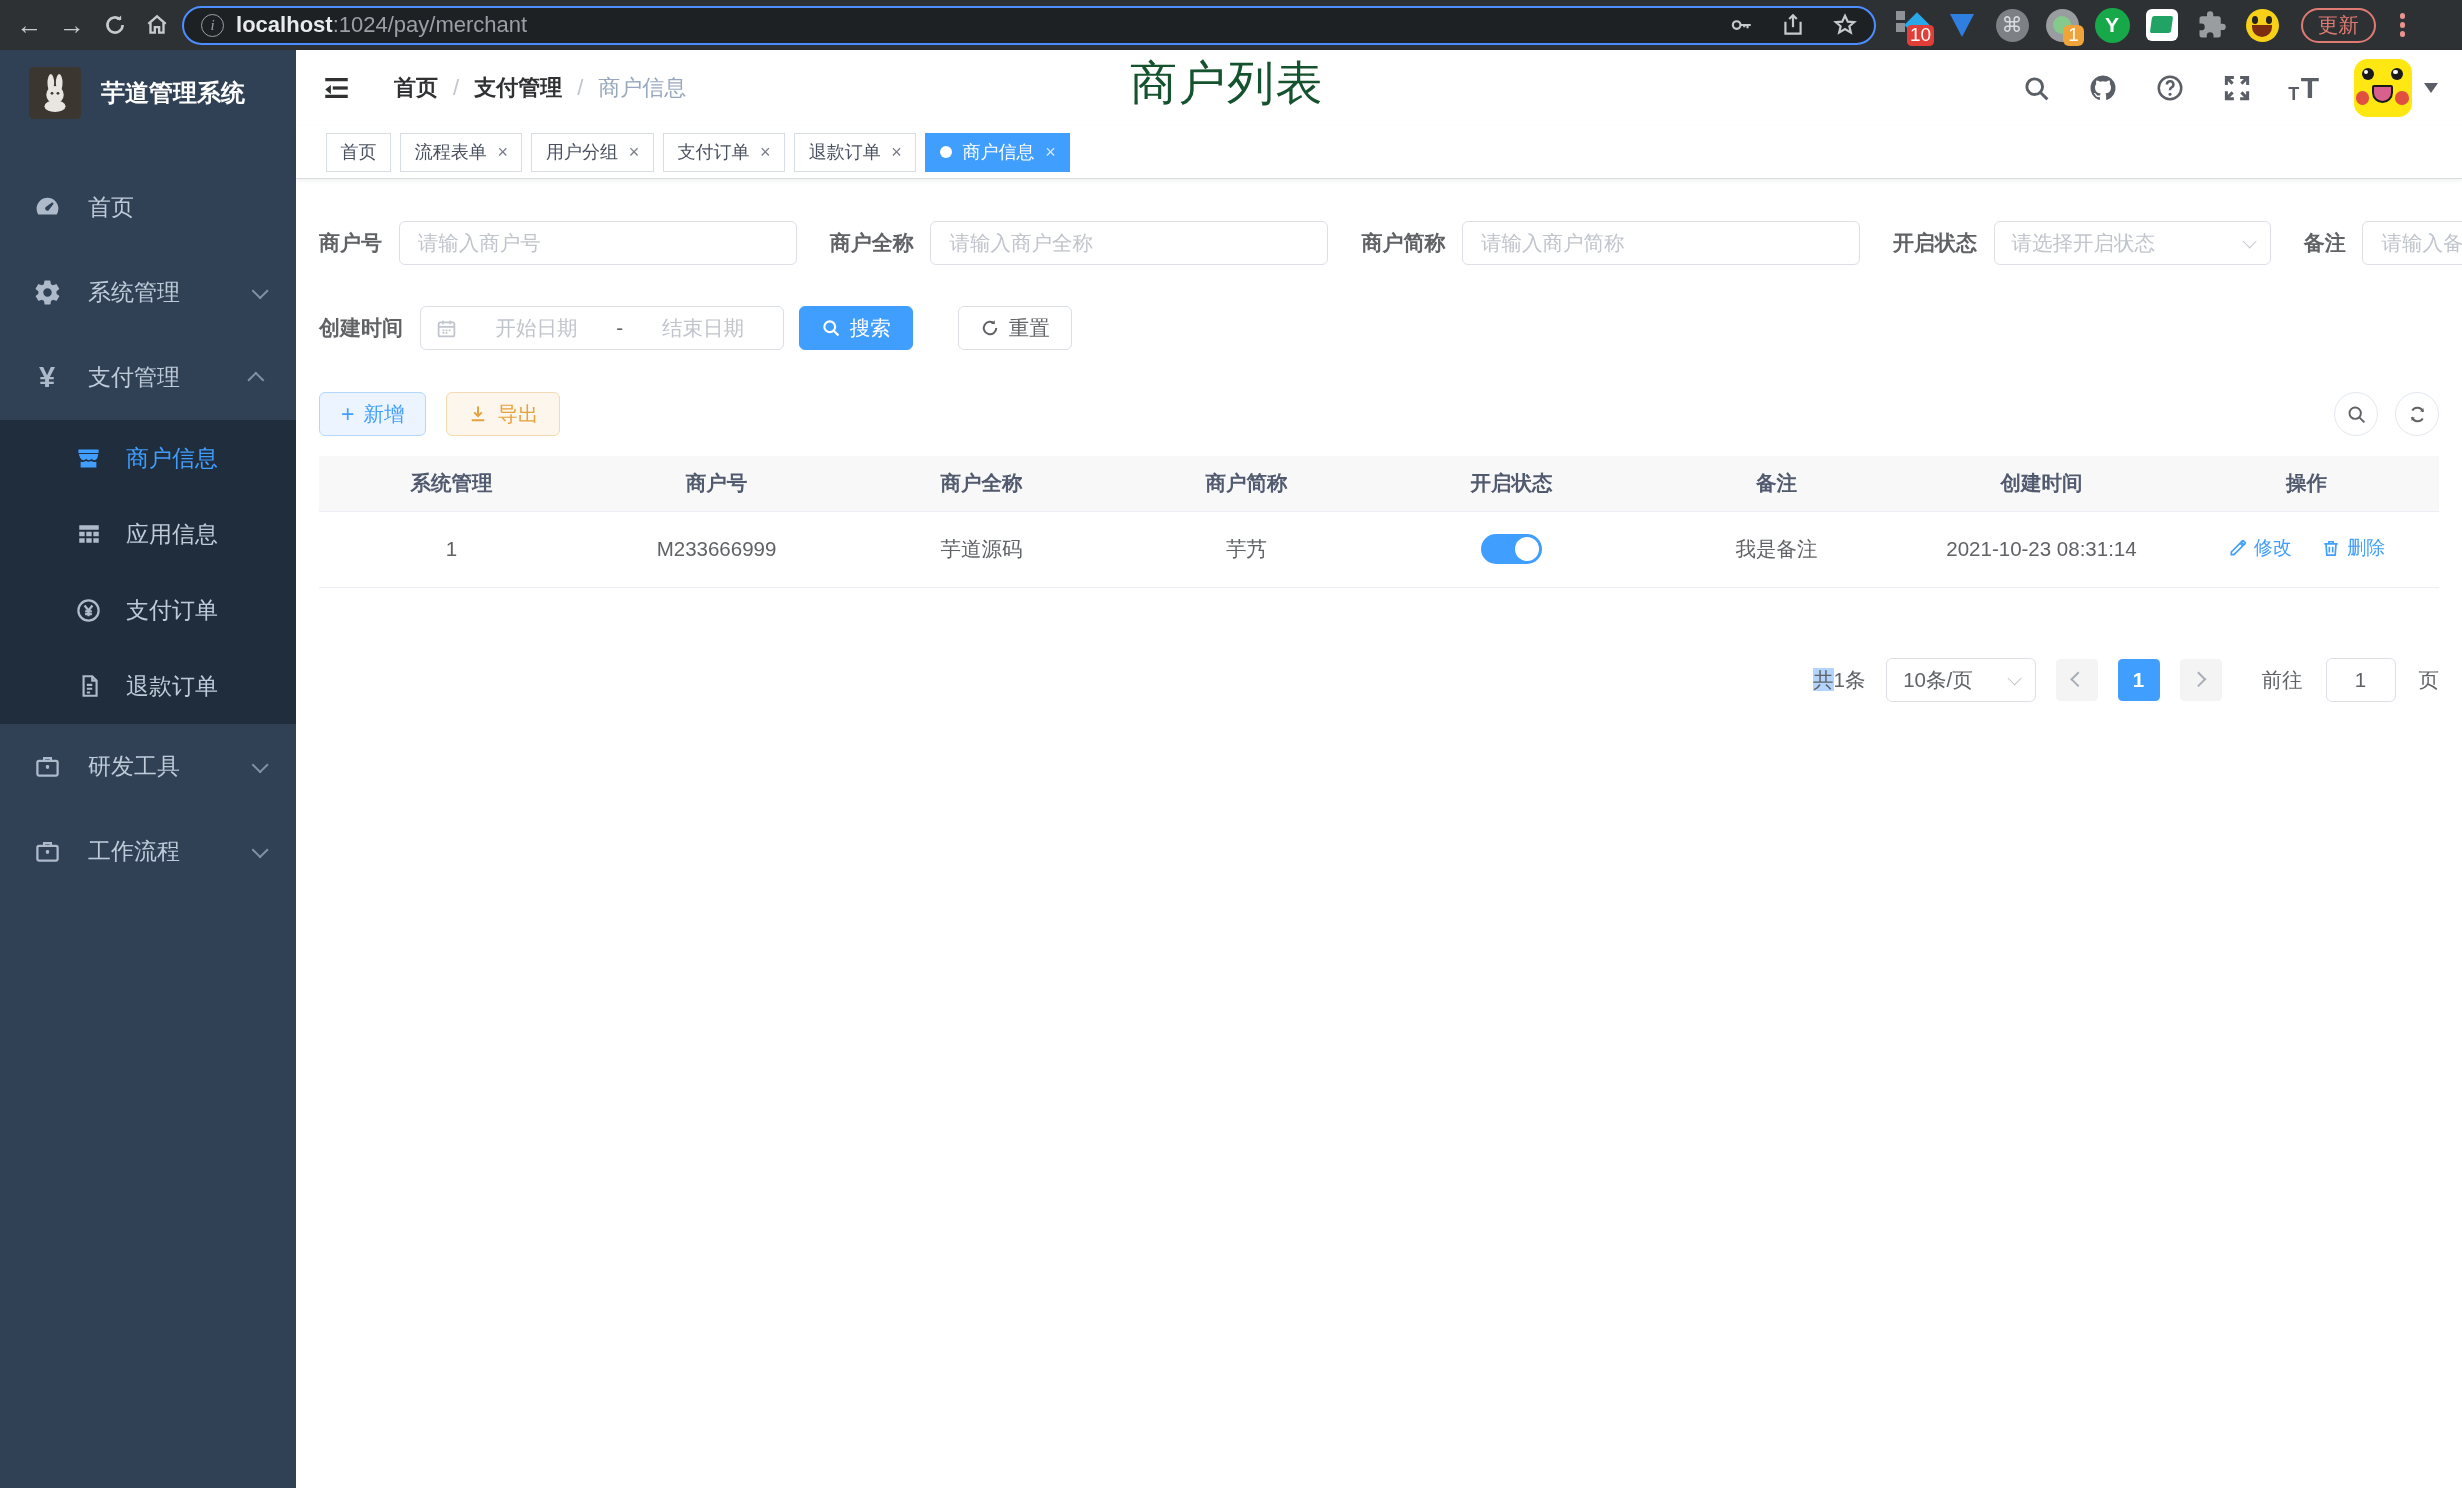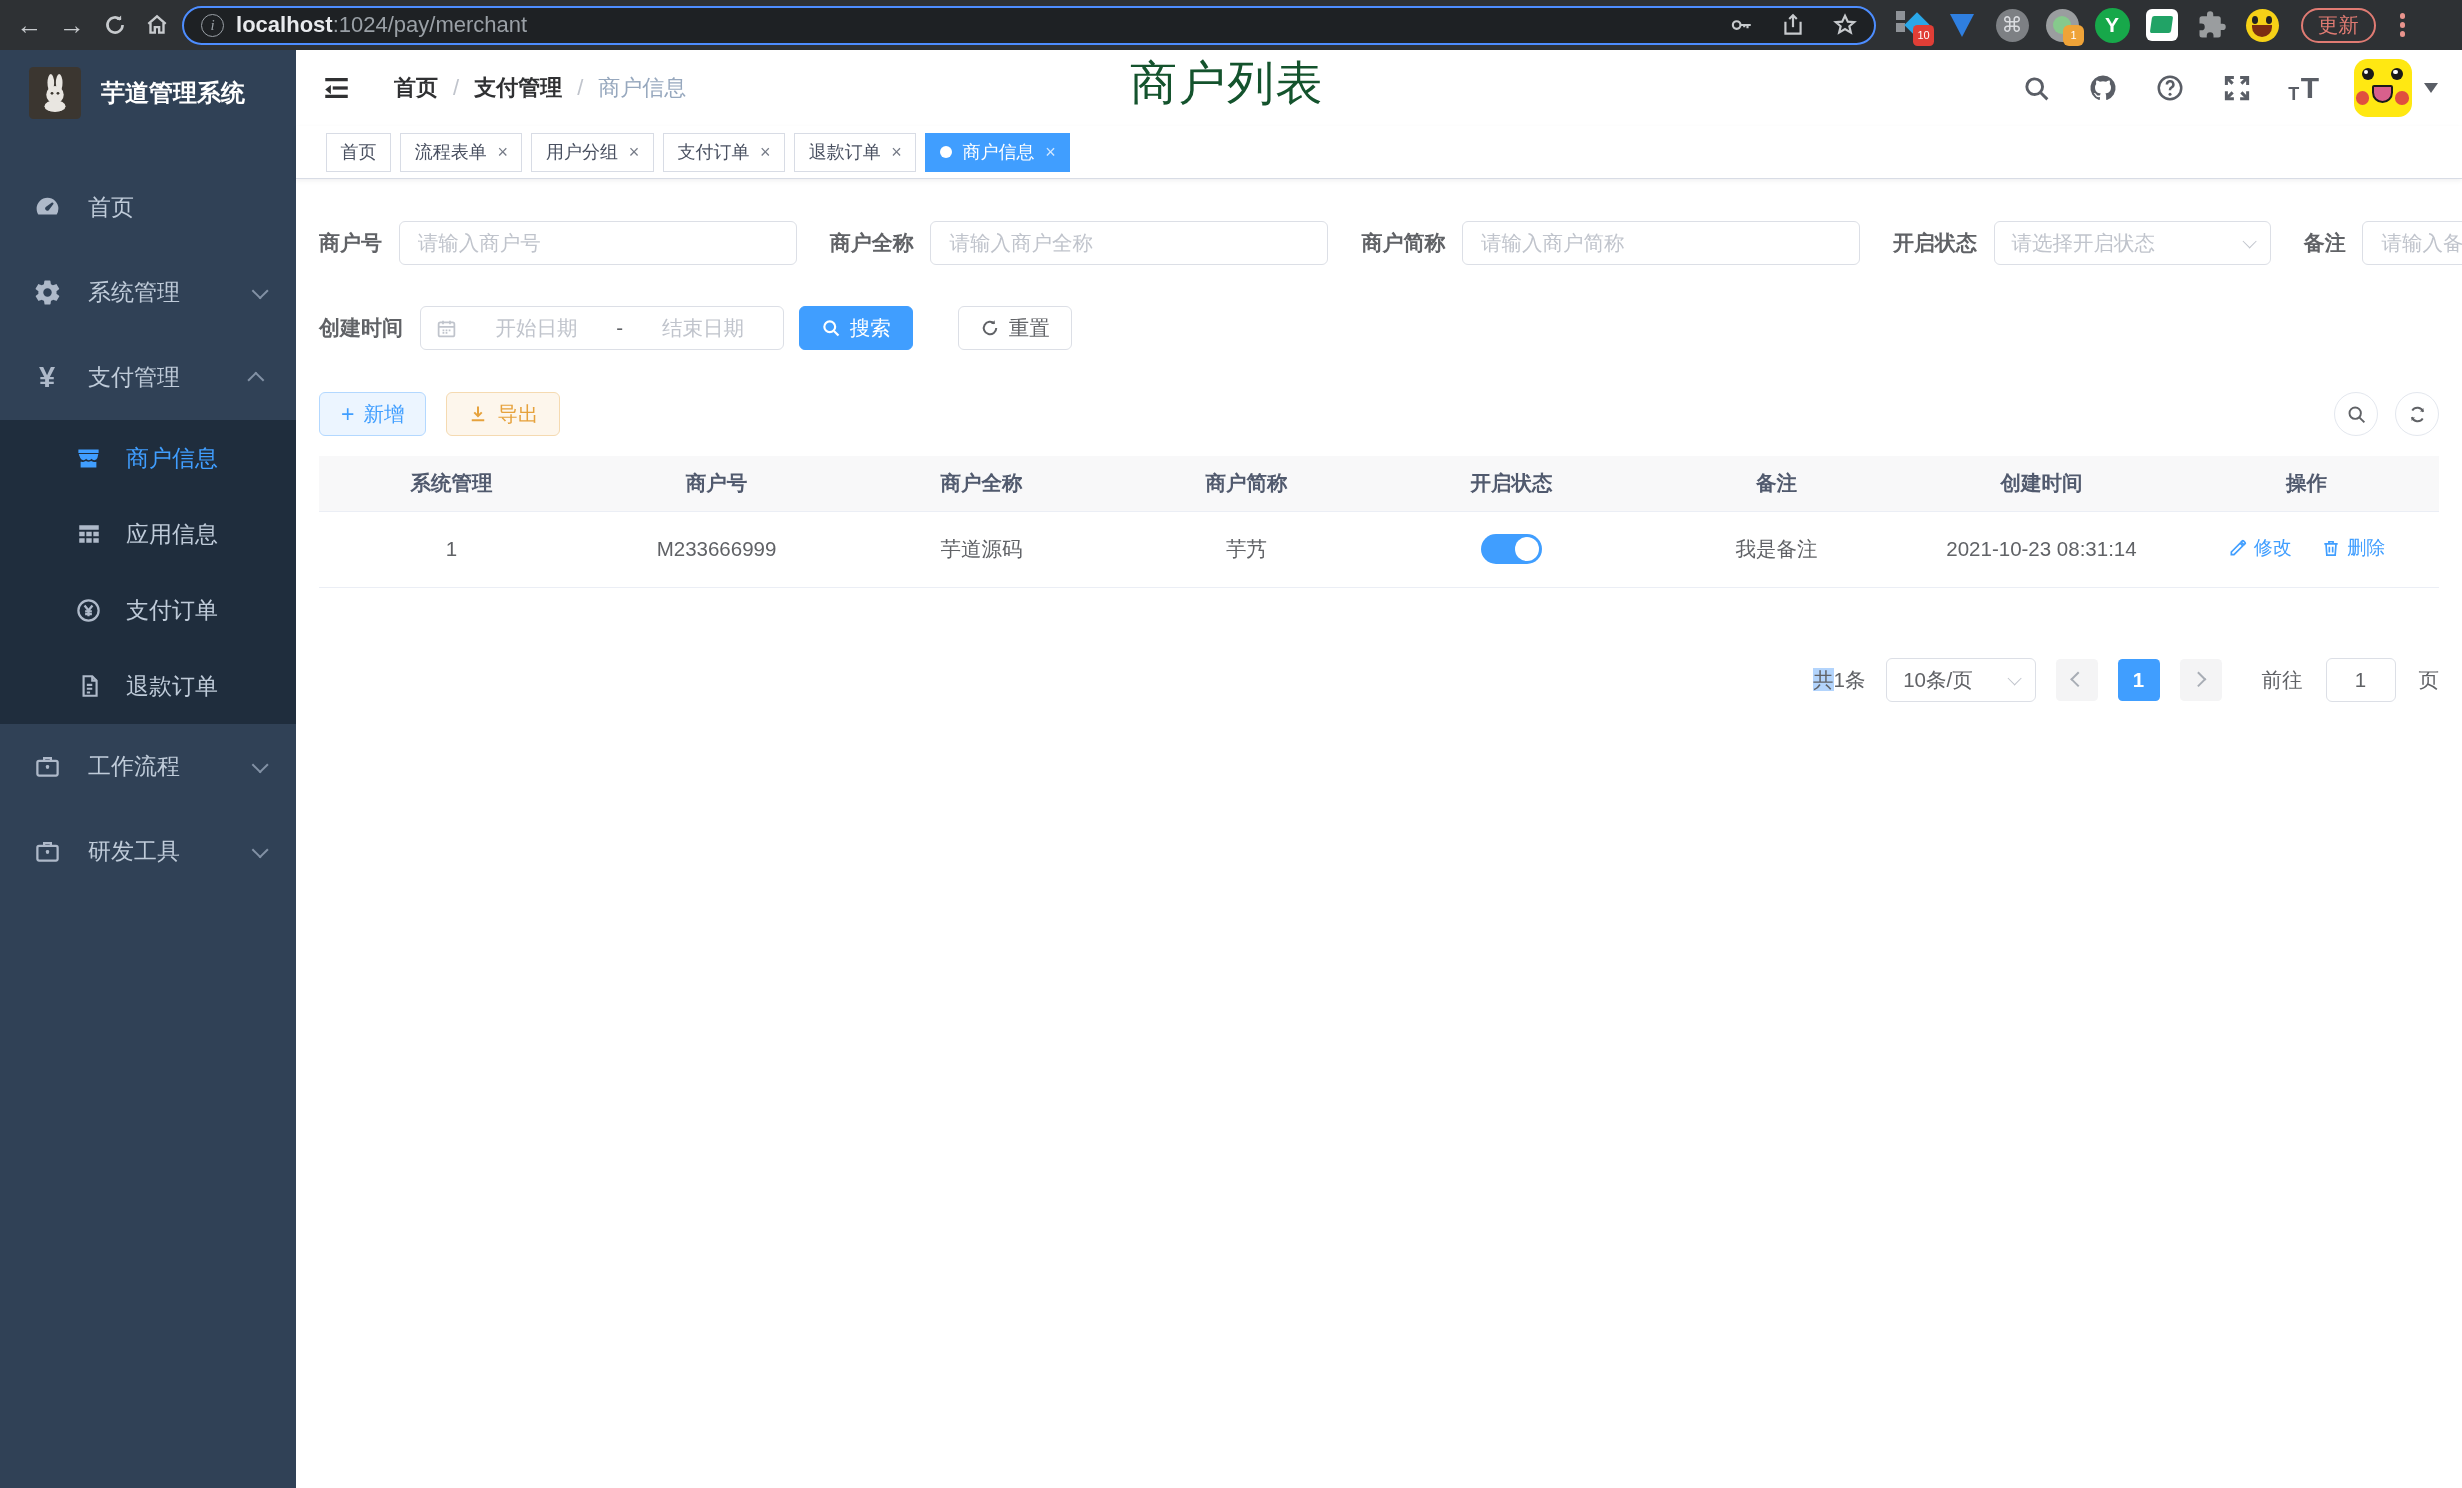--- a/index.html
+++ b/index.html
@@ -10,21 +10,21 @@
   .nav-btn { width:35px; height:35px; display:flex; align-items:center; justify-content:center; color:#c7cacd; font-size:26px; border-radius:50%; cursor:pointer; flex:none; }
   .addr { height:39px; width:1694px; background:#1e2124; border:2.3px solid #4d8dff; border-radius:21px; display:flex; align-items:center; padding:0 16.7px; gap:12px; flex:none; }
   .info-circle { width:23px; height:23px; border:1.5px solid #9aa0a6; border-radius:50%; color:#9aa0a6; font-size:15px; font-style:italic; font-family:"Liberation Serif",serif; display:flex; align-items:center; justify-content:center; flex:none; }
   .url { font-size:22px; white-space:nowrap; }
   .url .host { color:#e8eaed; font-weight:700; }
   .url .rest { color:#9aa0a6; }
   .addr-right { margin-left:auto; display:flex; align-items:center; gap:26px; color:#c7cacd; }
   .ico24 { width:26px; height:26px; display:block; }
   .ext-row { display:flex; align-items:center; gap:15px; margin-left:10.6px; }
   .ext { width:35px; height:35px; position:relative; display:flex; align-items:center; justify-content:center; cursor:pointer; flex:none; }
-  .badge { position:absolute; bottom:-3px; right:-4.5px; min-width:21px; height:21px; border-radius:4.5px; color:#fff; font-size:11px; display:flex; align-items:center; justify-content:center; padding:0 3px; }
+  .badge { position:absolute; bottom:-3px; right:-4.5px; min-width:21px; height:21px; border-radius:4.5px; color:#fff; font-size:19px; display:flex; align-items:center; justify-content:center; padding:0 3px; }
   .badge.red { background:#e03e36; }
   .badge.orange { background:#efa338; border-radius:6px; }
   .diamond { width:18px; height:18px; background:#2aa7e8; transform:rotate(45deg); }
   .tm-sq { position:absolute; left:1.5px; width:9px; height:9px; background:#8f9398; }
   .gem { width:0; height:0; border-left:12px solid transparent; border-right:12px solid transparent; border-top:23px solid #2f7fe0; filter:none; }
   .circle-gray { width:33px; height:33px; border-radius:50%; background:#7d8084; color:#dadce0; font-size:21px; display:flex; align-items:center; justify-content:center; }
   .circle-dim { width:33px; height:33px; border-radius:50%; background:#9a9d9f; position:relative; }
   .circle-dim::after { content:""; position:absolute; left:7.6px; top:7.6px; width:18px; height:18px; border-radius:50%; background:#86c98c; }
   .circle-green { width:35px; height:35px; border-radius:50%; background:#17a84a; color:#fff; font-size:21px; font-weight:700; display:flex; align-items:center; justify-content:center; }
   .sq-green { width:32px; height:32px; border-radius:6px; background:#fff; position:relative; }
@@ -289,32 +289,32 @@
         </div>
       </div>
       <div class="menu-item">
         <span class="mi-icon">
           <svg viewBox="0 0 24 24" width="27" height="27" fill="none" stroke="currentColor" stroke-width="2">
               <rect x="3" y="7" width="18" height="13" rx="1.5"></rect>
               <path d="M9 7V4.5h6V7M12 11v3"></path>
               <circle cx="12" cy="12.2" r="1.6" fill="currentColor" stroke="none"></circle>
             </svg>
         </span>
-        <span>工作流程</span>
+        <span>研发工具</span>
         <span class="chev"></span>
       </div>
       <div class="menu-item">
         <span class="mi-icon">
           <svg viewBox="0 0 24 24" width="27" height="27" fill="none" stroke="currentColor" stroke-width="2">
               <rect x="3" y="7" width="18" height="13" rx="1.5"></rect>
               <path d="M9 7V4.5h6V7M12 11v3"></path>
               <circle cx="12" cy="12.2" r="1.6" fill="currentColor" stroke="none"></circle>
             </svg>
         </span>
-        <span>研发工具</span>
+        <span>工作流程</span>
         <span class="chev"></span>
       </div>
     </nav>
   </aside>
 
   <section class="main">
     <div class="annotation" style="color:#14532d;">商户列表</div>
 
     <div class="navbar">
       <svg class="hamburger" viewBox="0 0 24 24" fill="currentColor">

